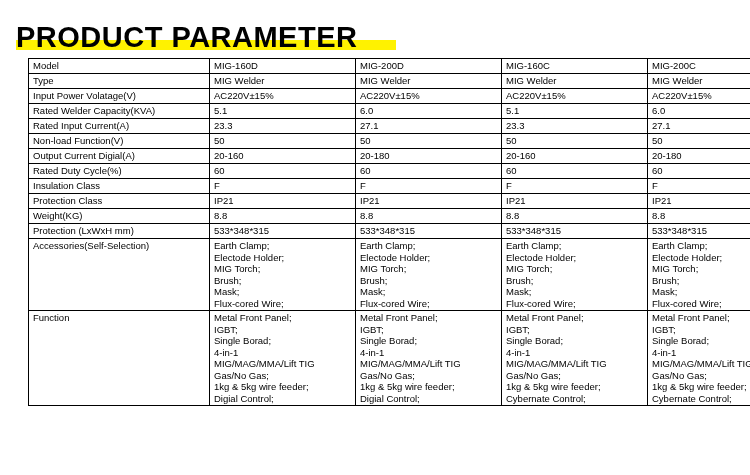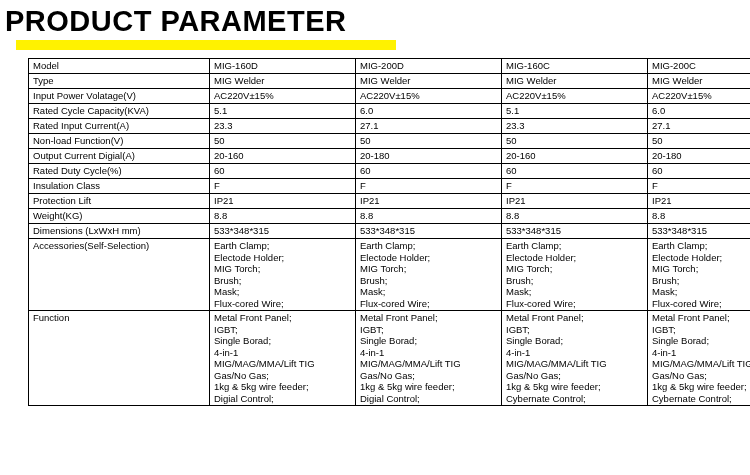--- a/index.html
+++ b/index.html
@@ -16,23 +16,23 @@
   .page {
     position: relative;
     width: 750px;
     height: 475px;
     box-sizing: border-box;
   }
   
   .header {
     position: relative;
     height: 54px;
-    padding-left: 5px;
+    padding-left: 16px;
     display: flex;
-    align-items: flex-start;
+    align-items: flex-end;
   }
   .header-bar {
     position: absolute;
     left: 16px;
     top: 40px;
     width: 380px;
     height: 10px;
     background: #fff200;
   }
   .header-title {
@@ -111,21 +111,21 @@
             <td class="val">MIG Welder</td>
           </tr>
           <tr class="row-simple">
             <td class="label">Input Power Volatage(V)</td>
             <td class="val">AC220V±15%</td>
             <td class="val">AC220V±15%</td>
             <td class="val">AC220V±15%</td>
             <td class="val">AC220V±15%</td>
           </tr>
           <tr class="row-simple">
-            <td class="label">Rated Cycle Capacity(KVA)</td>
+            <td class="label">Rated Welder Capacity(KVA)</td>
             <td class="val">5.1</td>
             <td class="val">6.0</td>
             <td class="val">5.1</td>
             <td class="val">6.0</td>
           </tr>
           <tr class="row-simple">
             <td class="label">Rated Input Current(A)</td>
             <td class="val">23.3</td>
             <td class="val">27.1</td>
             <td class="val">23.3</td>
@@ -153,35 +153,35 @@
             <td class="val">60</td>
           </tr>
           <tr class="row-simple">
             <td class="label">Insulation Class</td>
             <td class="val">F</td>
             <td class="val">F</td>
             <td class="val">F</td>
             <td class="val">F</td>
           </tr>
           <tr class="row-simple">
-            <td class="label">Protection Lift</td>
+            <td class="label">Protection Class</td>
             <td class="val">IP21</td>
             <td class="val">IP21</td>
             <td class="val">IP21</td>
             <td class="val">IP21</td>
           </tr>
           <tr class="row-simple">
             <td class="label">Weight(KG)</td>
             <td class="val">8.8</td>
             <td class="val">8.8</td>
             <td class="val">8.8</td>
             <td class="val">8.8</td>
           </tr>
           <tr class="row-simple">
-            <td class="label">Dimensions (LxWxH mm)</td>
+            <td class="label">Protection (LxWxH mm)</td>
             <td class="val">533*348*315</td>
             <td class="val">533*348*315</td>
             <td class="val">533*348*315</td>
             <td class="val">533*348*315</td>
           </tr>
           <tr>
             <td class="label mid">Accessories(Self-Selection)</td>
             <td class="val multi">Earth Clamp;
 Electode Holder;
 MIG Torch;

